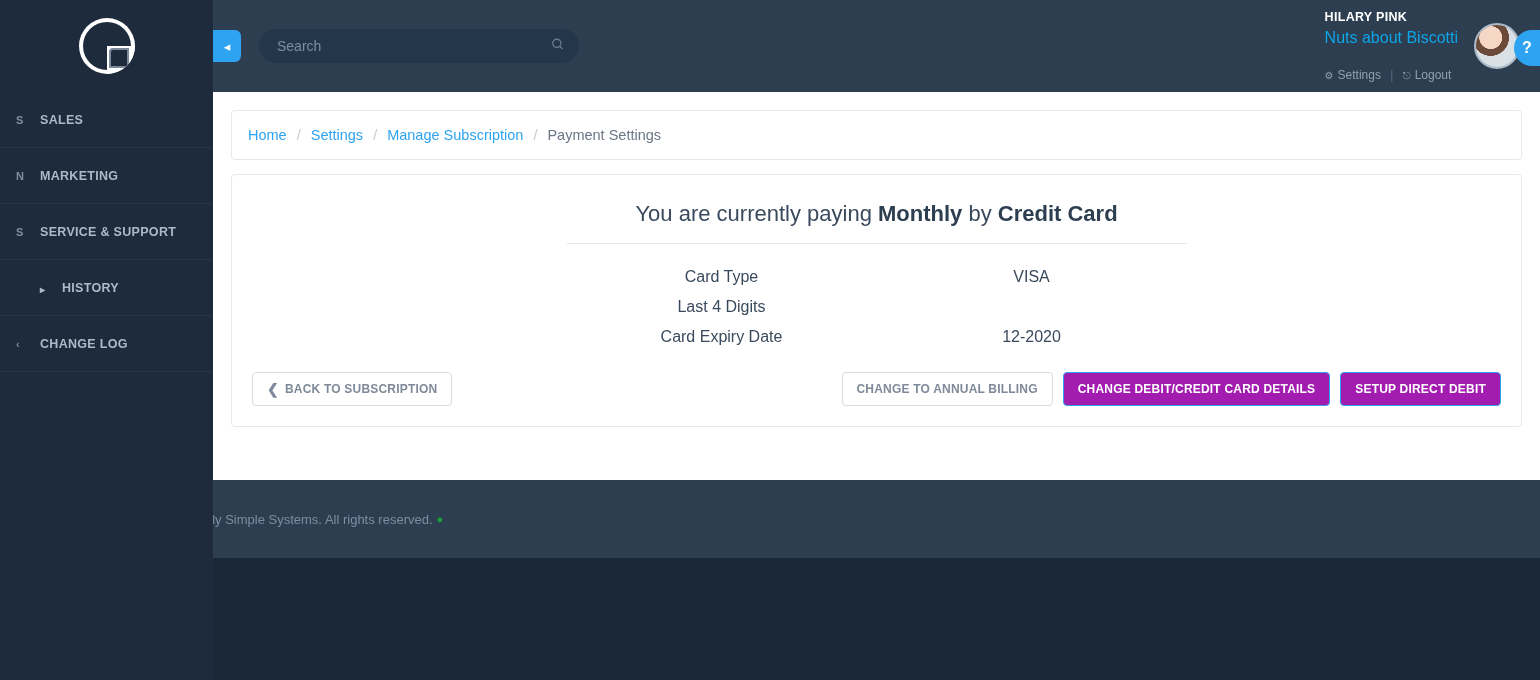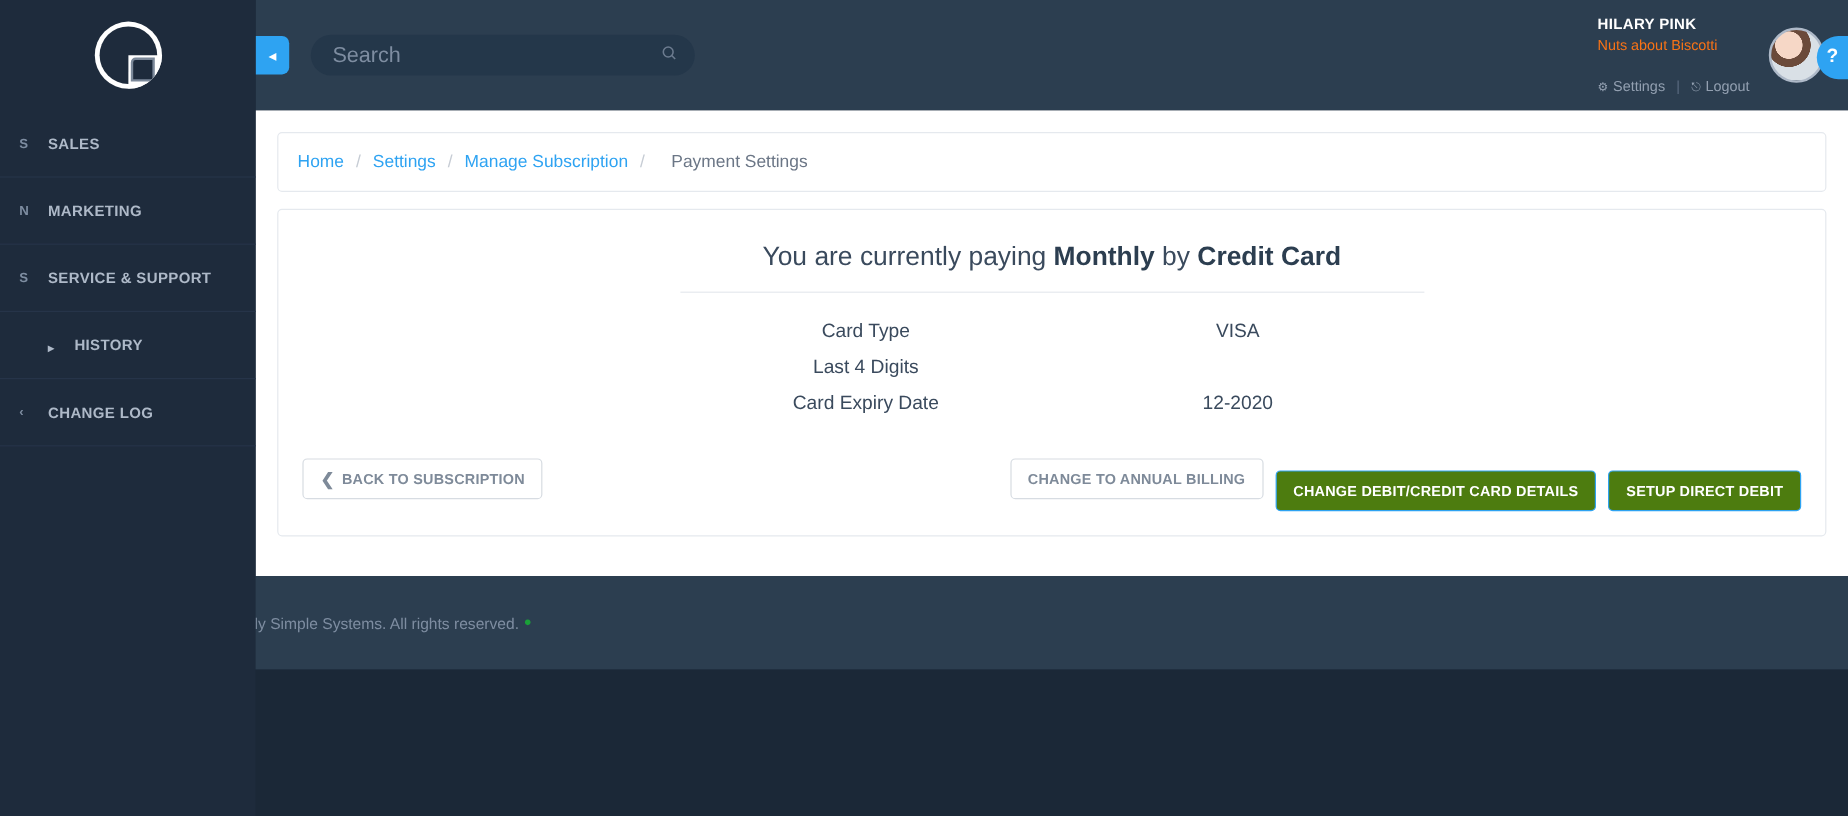--- a/index.html
+++ b/index.html
@@ -105,37 +105,37 @@
     position: relative;
     width: 320px;
   }
   .search-input {
     width: 100%; height: 34px;
     background: #24374a;
     border: none;
     border-radius: 17px;
     padding: 0 40px 0 18px;
     color: #cdd5df;
-    font-size: 18px;
+    font-size: 14px;
     outline: none;
   }
   .search-input::placeholder { color: #7e8da1; }
   .search-icon {
     position: absolute; right: 14px; top: 50%;
     transform: translateY(-50%);
     color: #6c7b8f;
     font-size: 14px;
   }
   .topbar-right {
     margin-left: auto;
     display: flex; align-items: center; gap: 16px;
   }
   .user-text { text-align: left; color: #fff; font-size: 12.5px; line-height: 1.5; }
   .user-name { font-weight: 700; letter-spacing: 0.3px; }
-  .user-org { color: #f97316; font-size: 12px; }
+  .user-org { color: #0ea5e9; font-size: 16px; }
   .user-links { color: #93a0b1; font-size: 12px; margin-top: 16px; }
   .user-links a { color: #93a0b1; text-decoration: none; cursor: pointer; }
   .user-links .sep { margin: 0 6px; color: #5a6b80; }
   .mini-icon { font-size: 10px; margin-right: 4px; color: #93a0b1; }
   .avatar {
     width: 46px; height: 46px; border-radius: 50%;
     background: radial-gradient(circle at 35% 30%, #f6d7c6 0 28%, #6b4a3a 29% 45%, #d9e0e6 46% 100%);
     border: 2px solid #aeb9c8;
   }
   .help-pill {
@@ -163,21 +163,21 @@
     border: 1px solid #e5e9ee;
     border-radius: 4px;
     margin: 18px 18px 0 18px;
     padding: 16px 16px;
     font-size: 14.5px;
     color: #6b7686;
     display: flex; align-items: center; gap: 10px;
   }
   .breadcrumb-bar a { color: #2ea3f2; text-decoration: none; cursor: pointer; }
   .breadcrumb-bar .sep { color: #c6ccd4; }
-  .breadcrumb-bar .current { color: #6b7686; margin-left: 12px; }
+  .breadcrumb-bar .current { color: #6b7686; }
 
   .panel {
     border: 1px solid #e5e9ee;
     border-radius: 4px;
     margin: 14px 18px 18px 18px;
     padding: 26px 20px 20px 20px;
   }
   .status-line {
     text-align: center;
     font-size: 22px;
@@ -218,24 +218,23 @@
     cursor: pointer;
     border: 1px solid transparent;
   }
   .btn-light {
     background: #fff;
     border-color: #d7dce2;
     color: #7e8a99;
   }
   .btn-light .chev { font-size: 14px; font-weight: 700; color: #7e8a99; }
   .btn-blue {
-    background: #4d7c0f;
+    background: #a21caf;
     color: #fff;
     border-color: #2ea3f2;
-    margin-top: 20px;
   }
   .spacer { flex: 1; }
 
   
   .footer-a {
     position: absolute;
     left: 0; right: 0; top: 480px;
     height: 78px;
     background: #2c3e50;
     display: flex; align-items: center;

